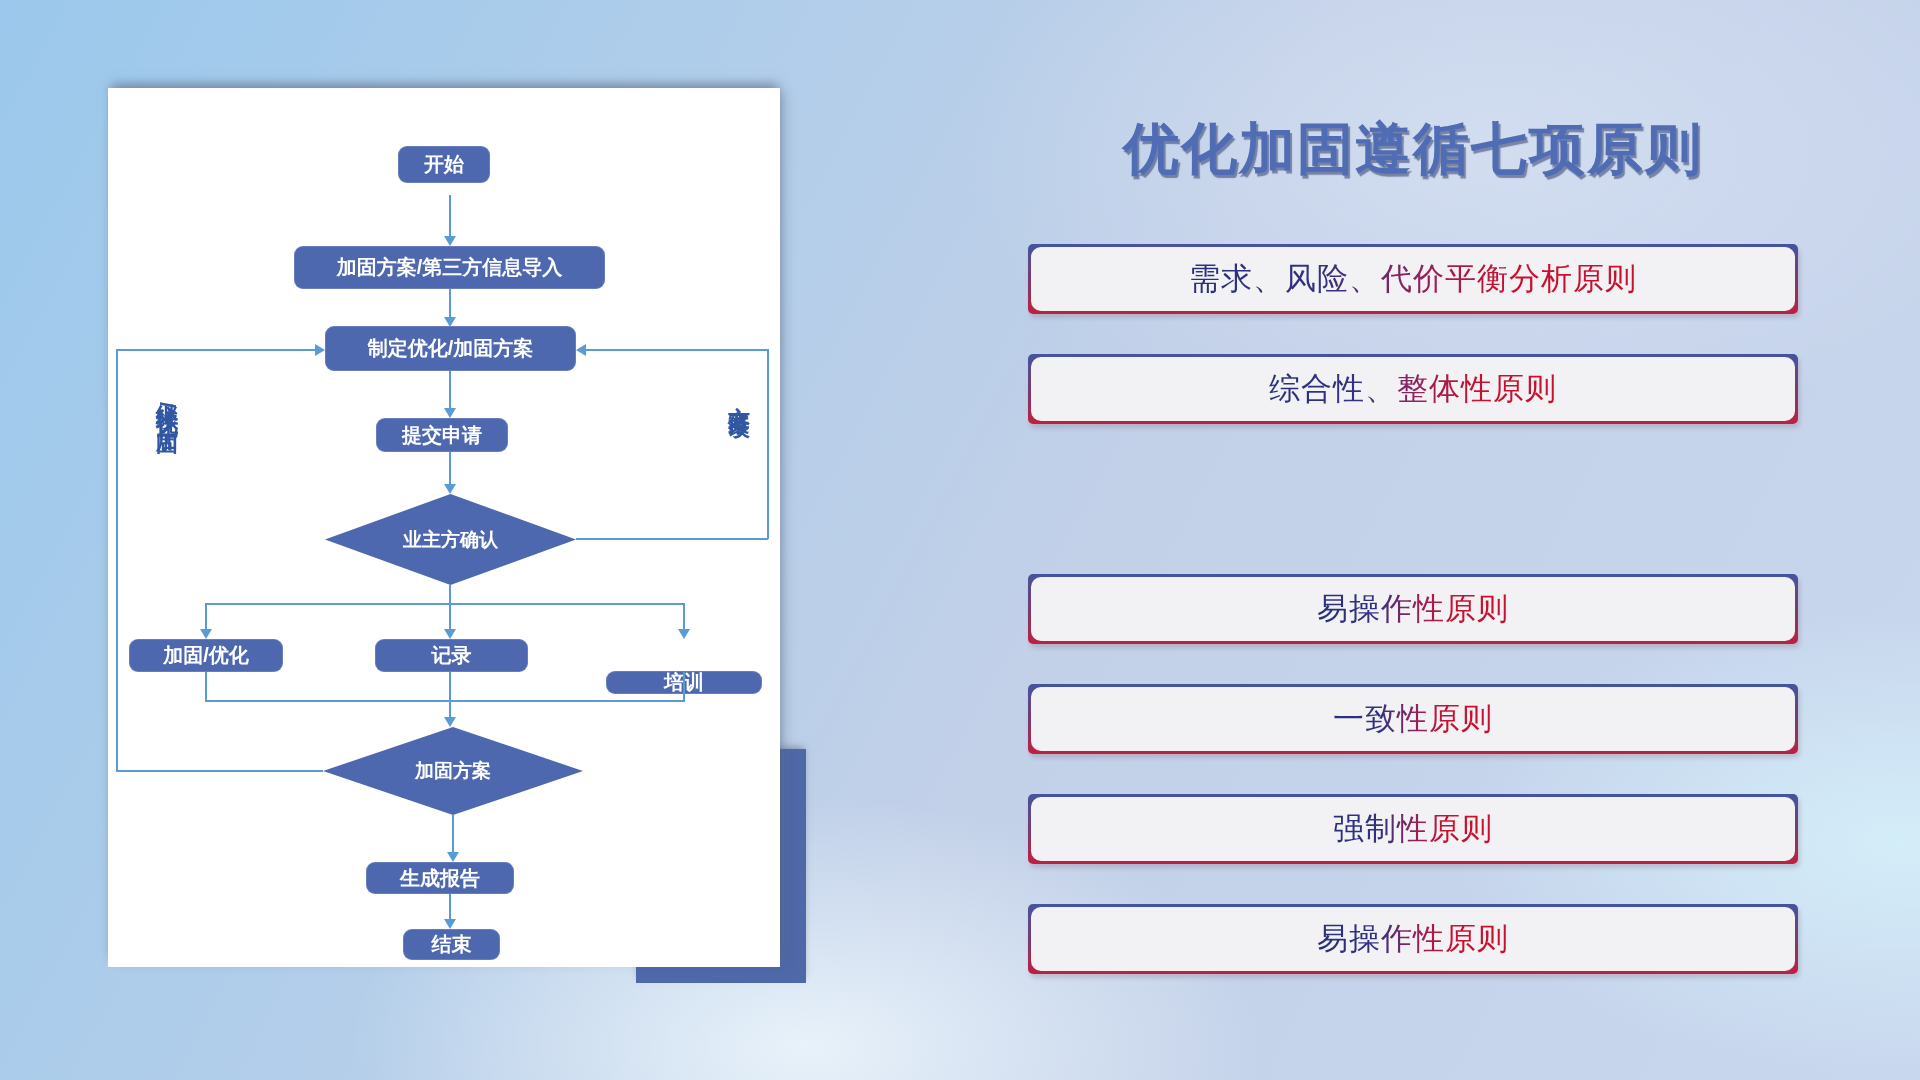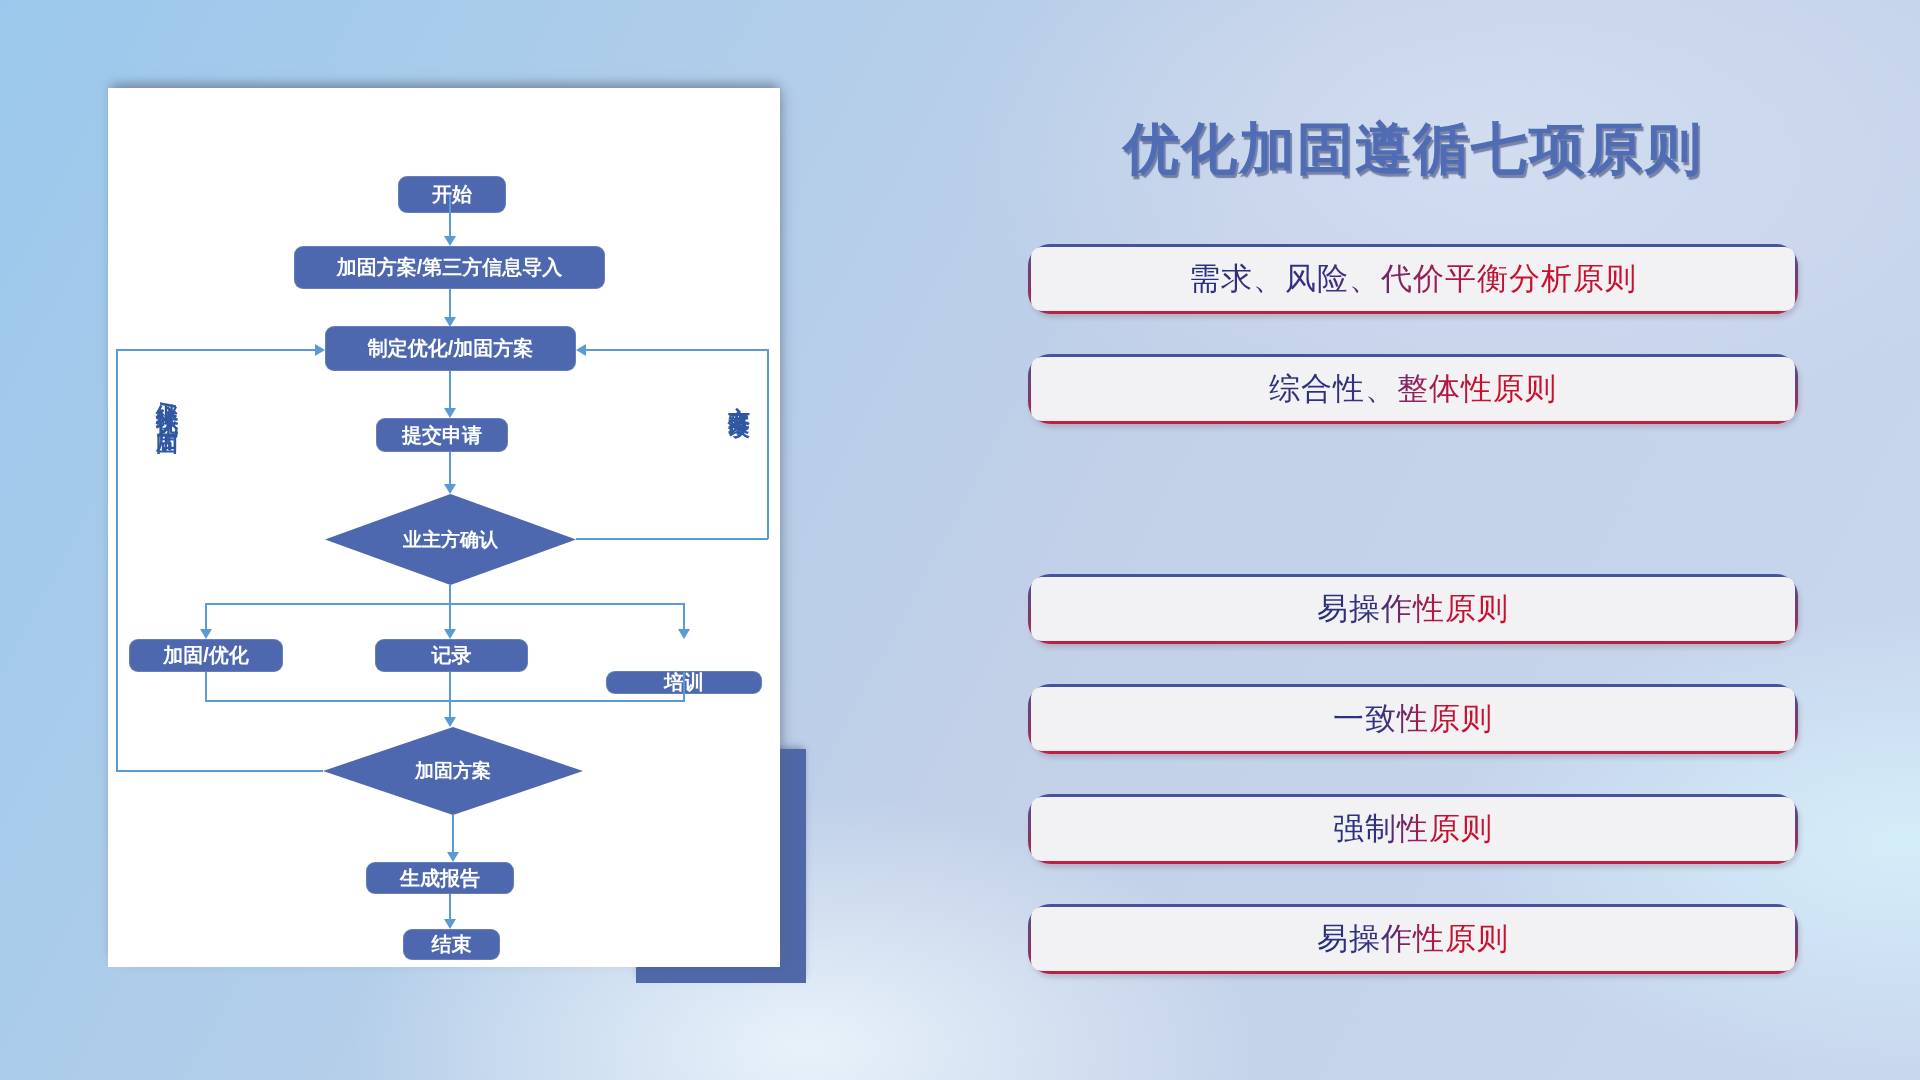--- a/index.html
+++ b/index.html
@@ -64,21 +64,21 @@
 
   
   .panel-title {
     position:absolute; left:1026px; top:112px; width:774px;
     text-align:center; font-size:56px; font-weight:bold; letter-spacing:2px;
     color:#4f6cb4; text-shadow:2px 3px 1px rgba(32,44,94,.5);
     white-space:nowrap;
   }
   .pbox {
     position:absolute; left:1028px; width:770px; height:70px;
-    border-radius:22px; padding:3px;
+    border-radius:5px; padding:3px;
     background:linear-gradient(180deg, #44549e 0%, #7c3a6c 55%, #c11f3e 100%);
     box-shadow:2px 4px 4px rgba(110,80,100,.22);
   }
   .pbox-inner {
     width:100%; height:100%; border-radius:10px; background:#f2f2f4;
     display:flex; align-items:center; justify-content:center;
   }
   .ptext {
     font-size:31px; letter-spacing:1px; color:#8a1f5e; white-space:nowrap;
   }
@@ -92,21 +92,21 @@
 </style>
 </head>
 <body>
 
 <div class="stage">
 
   <div class="accent-rect"></div>
 
   <div class="card">
 
-    <div class="node" style="left:290px;top:88px;width:108px;height:37px">开始</div>
+    <div class="node" style="left:290px;top:58px;width:92px;height:37px">开始</div>
     <div class="node" style="left:186px;top:158px;width:311px;height:43px">加固方案/第三方信息导入</div>
     <div class="node" style="left:217px;top:238px;width:251px;height:45px">制定优化/加固方案</div>
     <div class="node" style="left:268px;top:330px;width:132px;height:34px">提交申请</div>
     <div class="diamond" style="left:217px;top:406px;width:251px;height:91px">业主方确认</div>
     <div class="node" style="left:21px;top:551px;width:154px;height:33px">加固/优化</div>
     <div class="node" style="left:267px;top:551px;width:153px;height:33px">记录</div>
     <div class="node" style="left:498px;top:583px;width:156px;height:23px">培训</div>
     <div class="diamond" style="left:215px;top:639px;width:260px;height:88px">加固方案</div>
     <div class="node" style="left:258px;top:774px;width:148px;height:32px">生成报告</div>
     <div class="node" style="left:295px;top:841px;width:97px;height:31px">结束</div>

